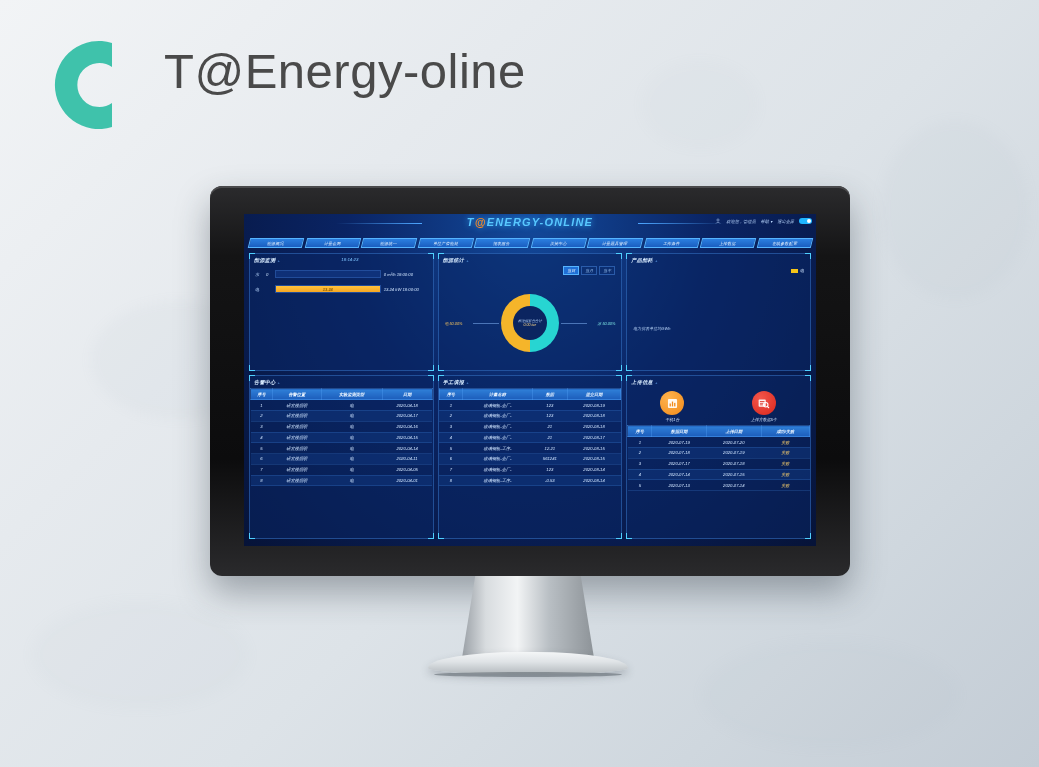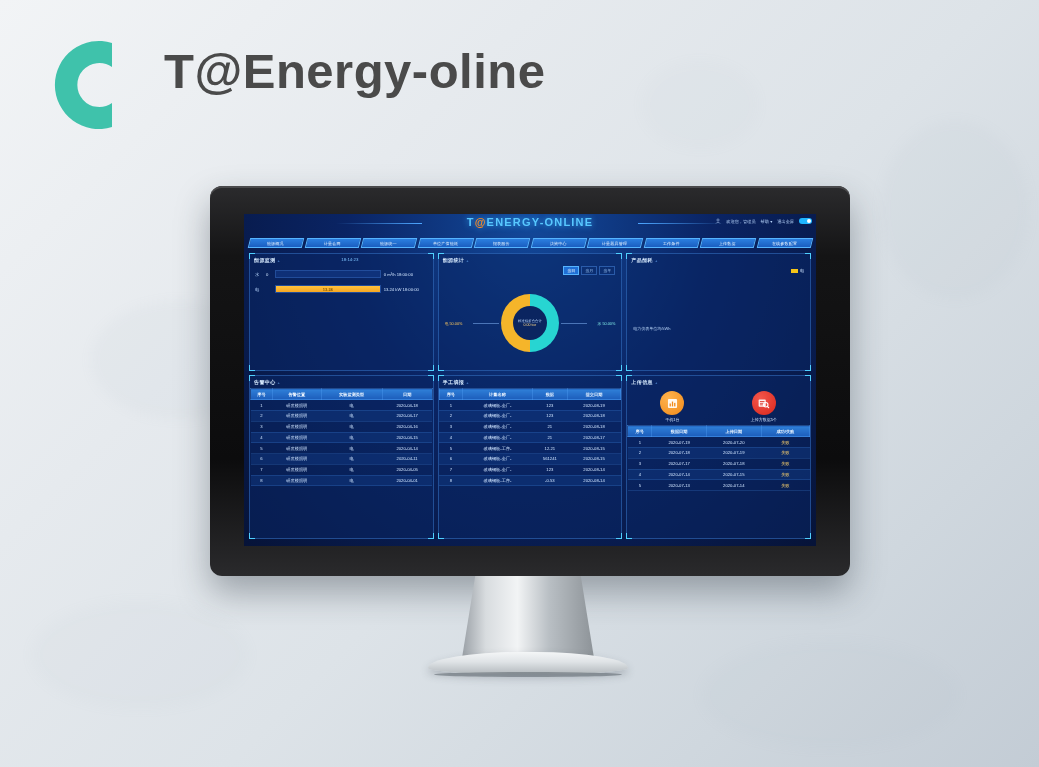--- a/index.html
+++ b/index.html
@@ -11,21 +11,21 @@
   }
   
   .wm { position:absolute; inset:0; opacity:.20; pointer-events:none; }
   .wm .blob { position:absolute; border-radius:50%; background:#9aa8b4; filter:blur(6px); }
 
   
   .header { position:absolute; left:52px; top:25px; width:560px; height:130px; }
   .logo-c { position:absolute; left:0; top:12px; width:66px; height:96px; }
   .logo-c svg { display:block; }
   .brand-en { position:absolute; left:112px; top:22px; font-size:49px; color:#4a4a4a;
-              letter-spacing:.5px; font-weight:700; line-height:1; white-space:nowrap; }
+              letter-spacing:.5px; font-weight:400; line-height:1; white-space:nowrap; }
   .brand-cn { position:absolute; left:112px; top:90px; font-size:42px; color:#21a89a;
               font-weight:700; letter-spacing:4px; line-height:1; white-space:nowrap; }
 
   
   .monitor { position:absolute; left:210px; top:186px; width:640px; height:390px; }
   .bezel {
     position:absolute; inset:0; border-radius:12px;
     background:linear-gradient(180deg,#2b2b2d 0%,#141415 18%,#0c0c0d 70%,#2a2a2c 100%);
     box-shadow:0 16px 34px rgba(40,50,60,.38), 0 2px 0 #4a4a4c inset;
   }
@@ -43,21 +43,21 @@
     background:linear-gradient(180deg,#f4f6f7 0%,#dfe3e6 45%,#b4babe 100%);
     border-radius:50% 50% 46% 46% / 78% 78% 30% 30%;
     box-shadow:0 4px 8px rgba(60,70,80,.28);
   }
   .base::after{content:"";position:absolute;left:6px;right:6px;bottom:-3px;height:5px;
     background:#5d666d;border-radius:50%;opacity:.55;}
 
   
   .dash { position:absolute; inset:0; background:
       radial-gradient(ellipse at 50% 0%, #134a9c 0%, #0a2464 45%, #061338 100%);
-      font-size:4px; color:#cfe4ff; }
+      font-size:4px; color:#cfe4ff;font-style:italic; }
   .topbar { position:relative; height:24px; }
   .dash-title {
     position:absolute; left:0; right:0; top:2px; text-align:center;
     font-size:11px; font-weight:700; color:#58c8ff; letter-spacing:1.2px;
     text-shadow:0 0 6px rgba(60,180,255,.9);
   }
   .dash-title .at { color:#ff8a1f; }
   .title-wing { position:absolute; top:9px; width:86px; height:1px;
     background:linear-gradient(90deg,rgba(70,150,255,0),#4da6ff); }
   .title-wing.l { left:92px; }

